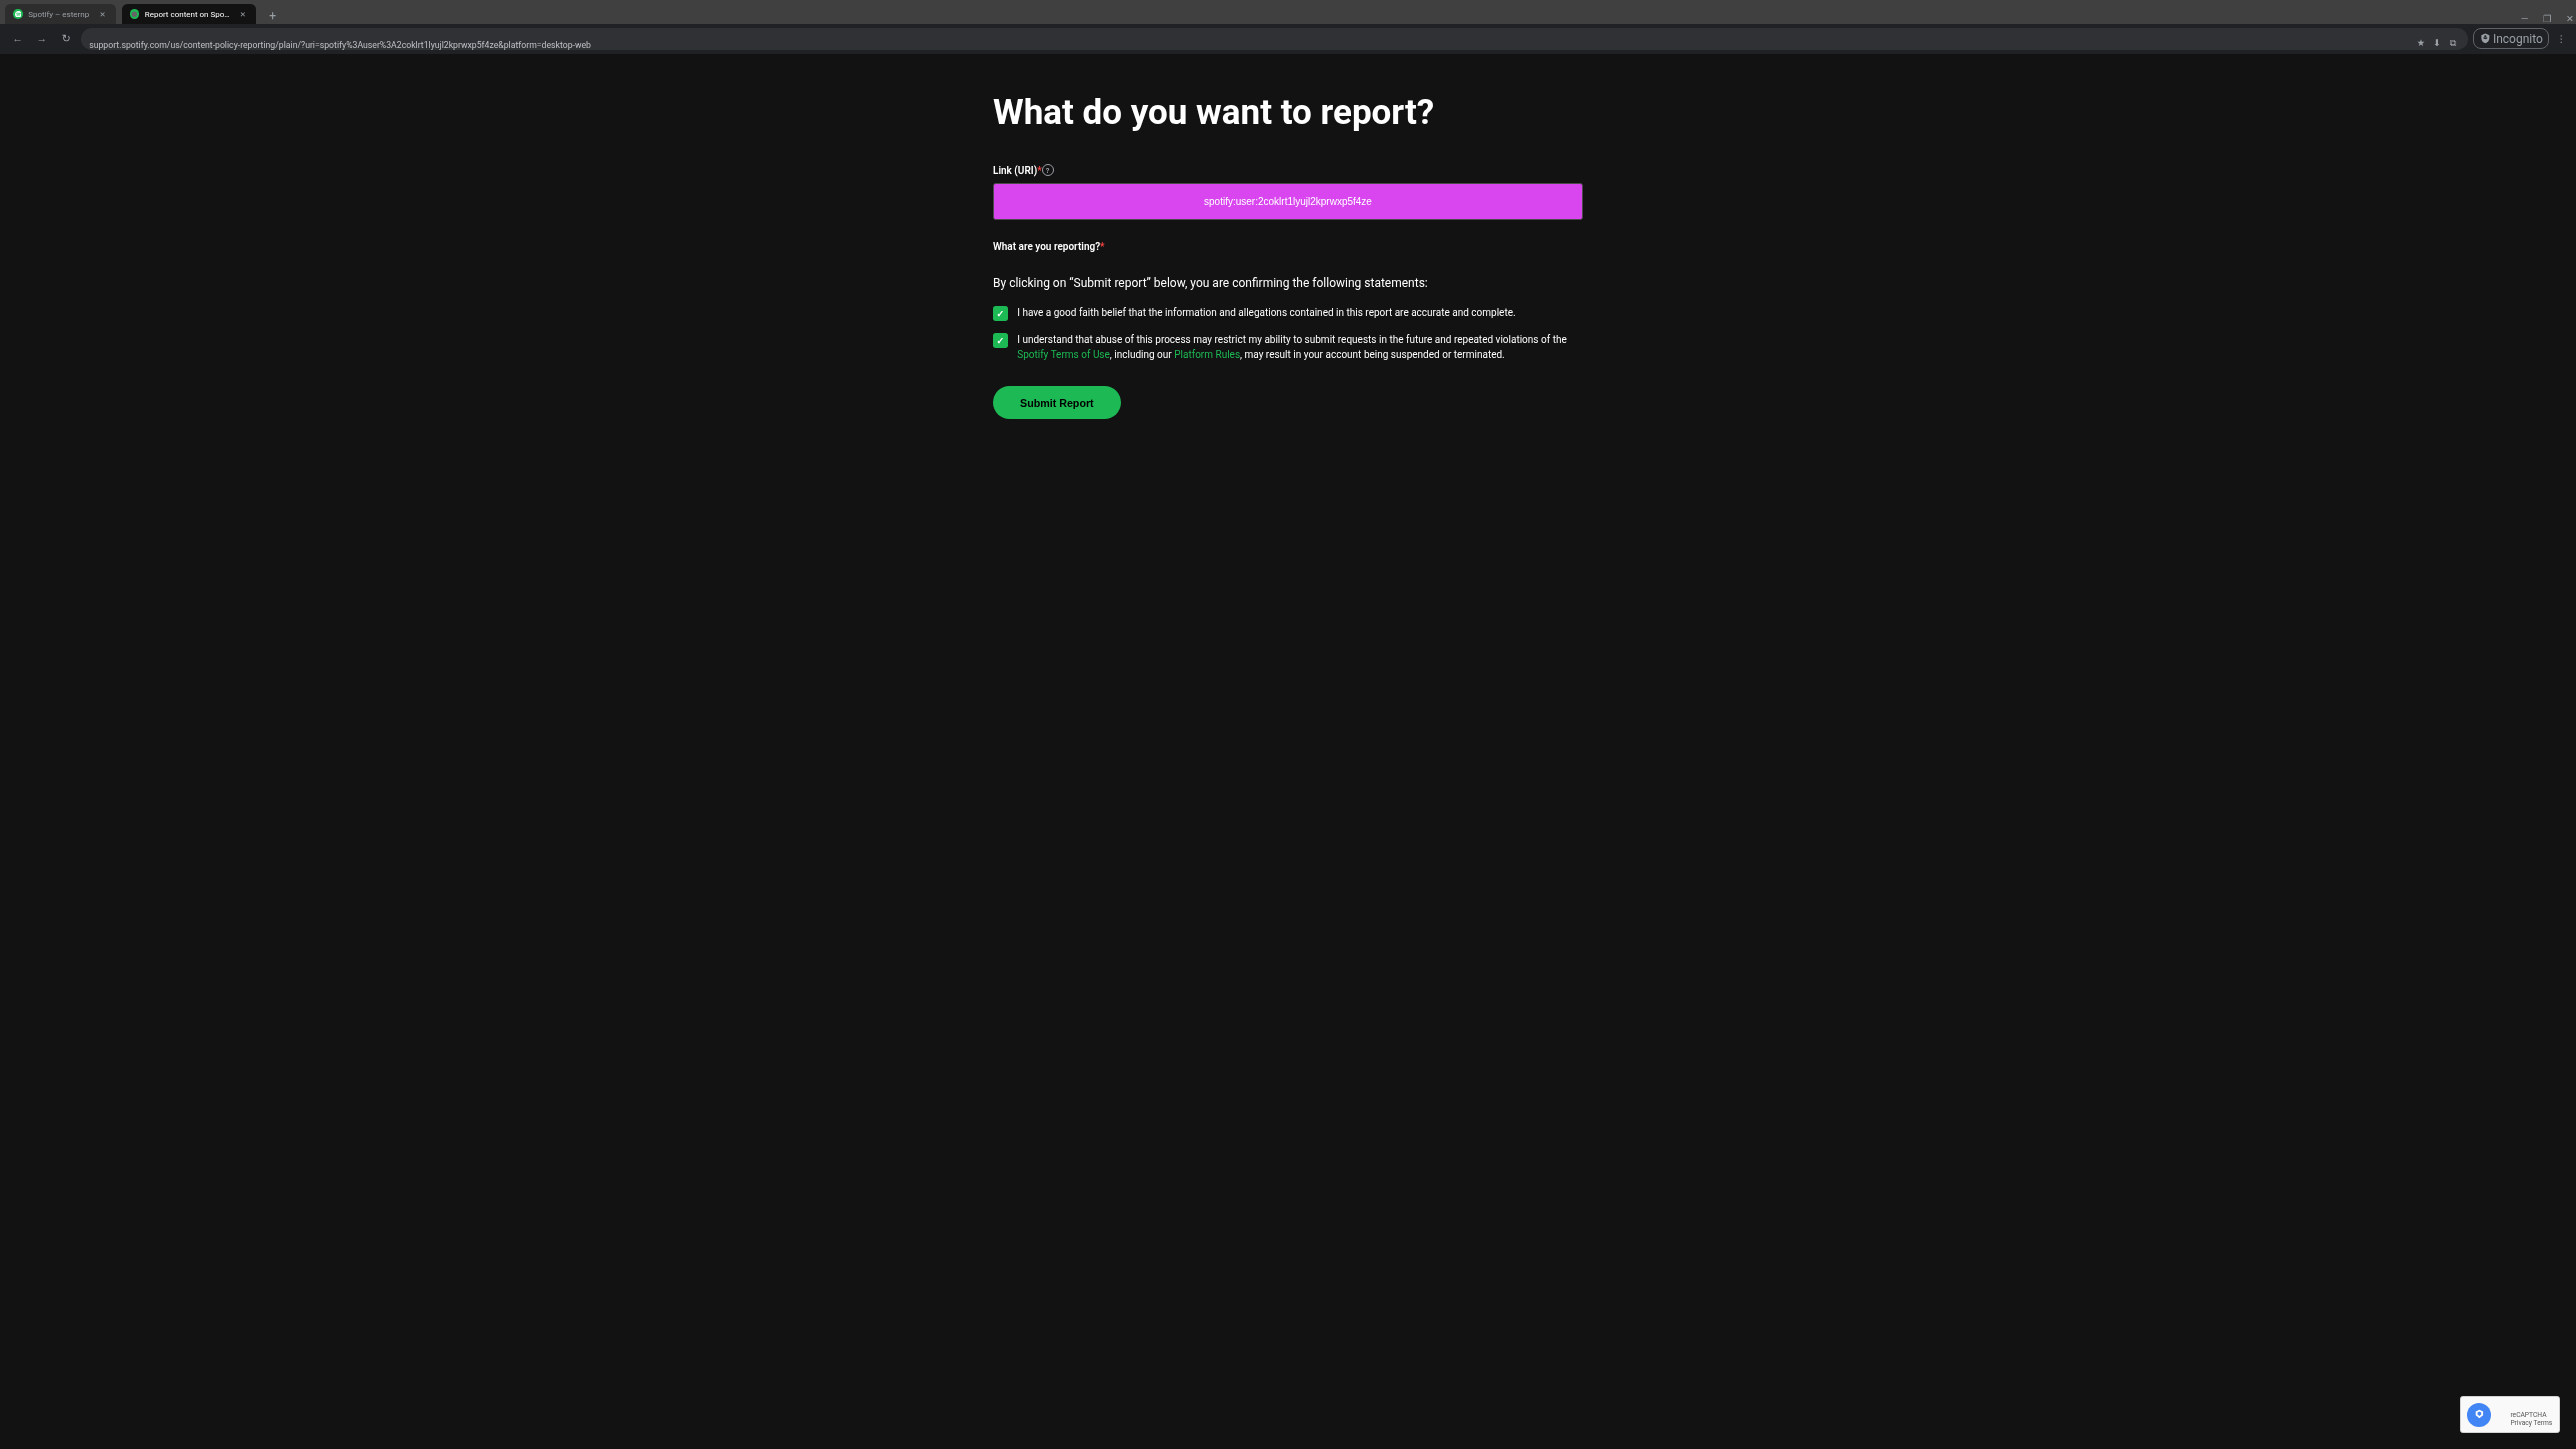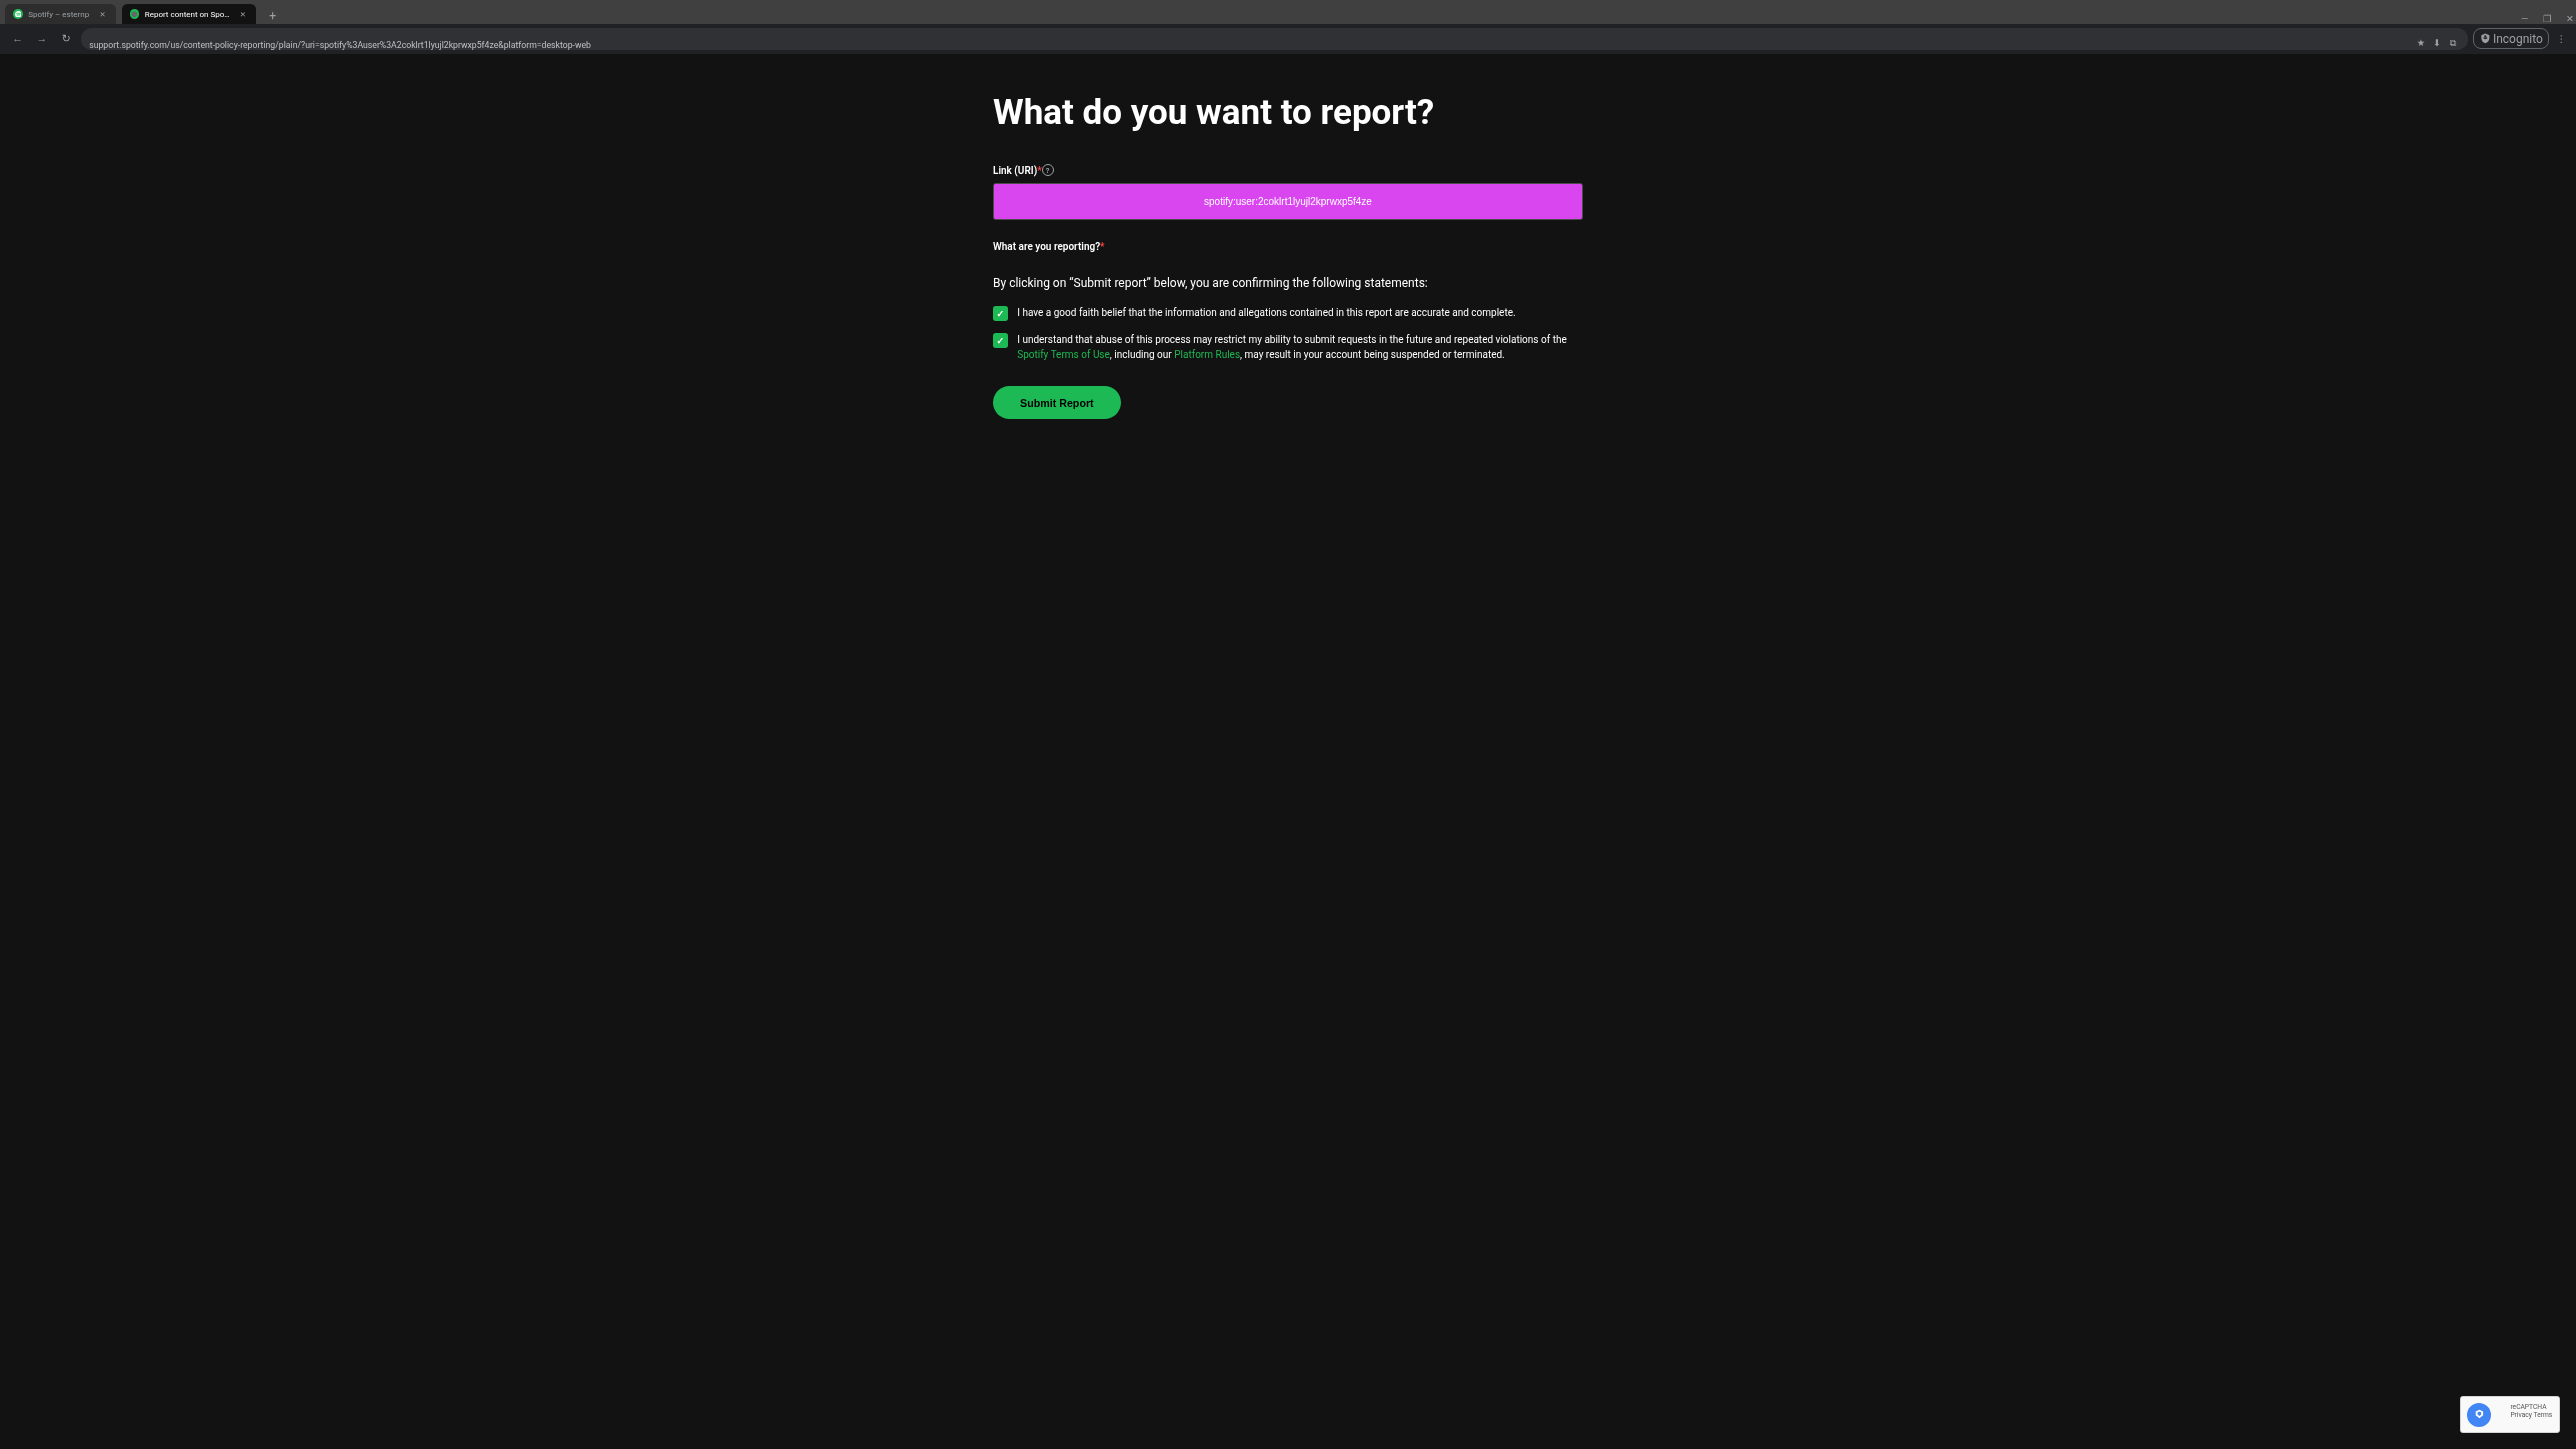--- a/index.html
+++ b/index.html
@@ -330,21 +330,21 @@
     
     .recaptcha-badge {
       position: fixed;
       bottom: 16px;
       right: 16px;
       background: #f9f9f9;
       border: 0.7px solid #d3d3d3;
       border-radius: 2.7px;
       padding: 5.4px 6.7px;
       display: flex;
-      align-items: flex-start;
+      align-items: flex-end;
       gap: 19px;
       font-size: 6.7px;
       color: #555;
       margin-top: 12px;
     }
 
     .recaptcha-logo {
       width: 24px;
       height: 24px;
       background: #4285f4;

